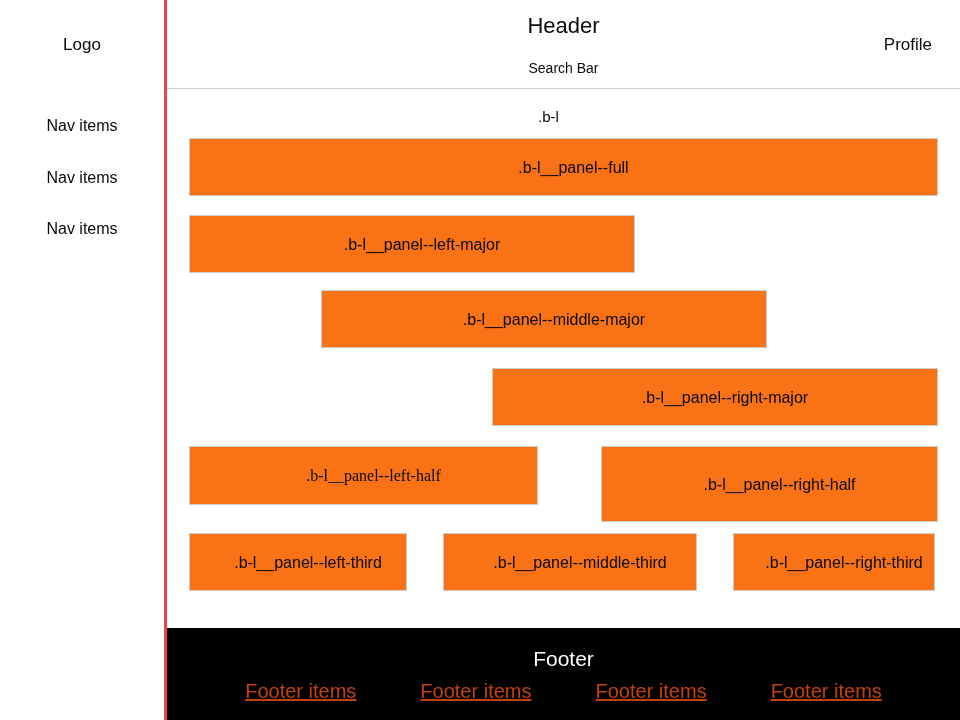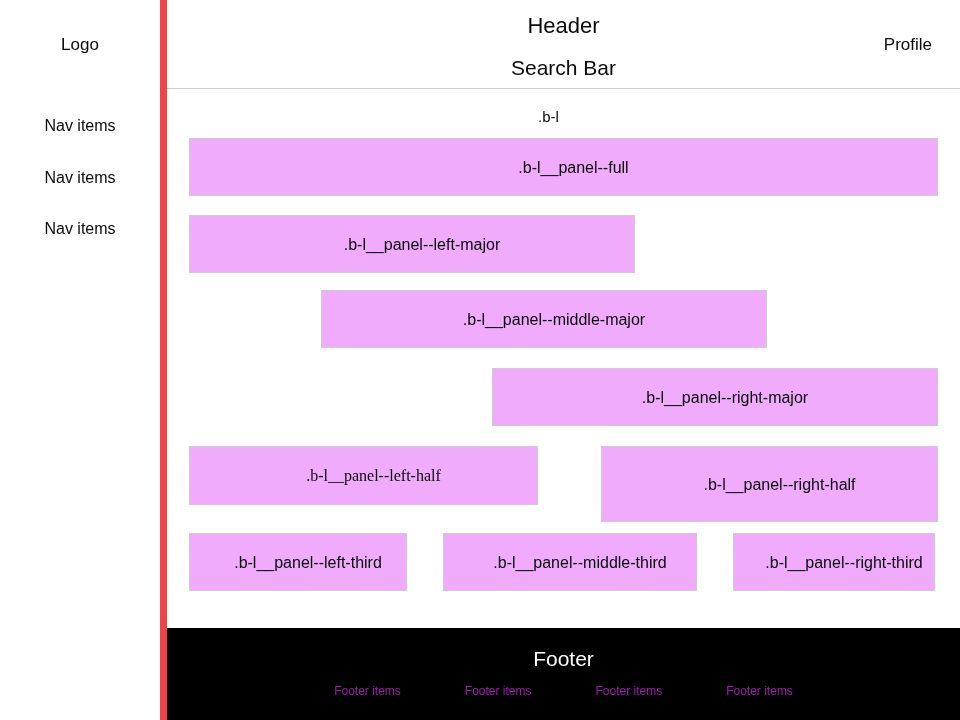--- a/index.html
+++ b/index.html
@@ -9,21 +9,21 @@
     color: #0a0a0a;
     width: 960px;
     height: 720px;
     overflow: hidden;
   }
   #page { position: relative; width: 960px; height: 720px; background: #ffffff; }
 
   
   .sidebar {
     position: absolute; left: 0; top: 0; width: 167px; height: 720px;
-    border-right: 7px solid #ef4444; background: #ffffff;
+    border-right: 3px solid #ef4444; background: #ffffff;
   }
   .logo {
     position: absolute; top: 34px; left: 0; width: 100%;
     text-align: center; font-size: 17px; line-height: 22px;
   }
   .nav-item {
     position: absolute; left: 0; width: 100%;
     text-align: center; font-size: 16px; line-height: 22px;
     cursor: pointer;
   }
@@ -35,39 +35,39 @@
   .header {
     position: absolute; left: 167px; top: 0; width: 793px; height: 89px;
     border-bottom: 1px solid #cccccc; background: #ffffff;
   }
   .header-title {
     position: absolute; top: 13px; left: 0; width: 100%;
     text-align: center; font-size: 22px; line-height: 26px;
   }
   .search-bar {
     position: absolute; top: 59px; left: 0; width: 100%;
-    text-align: center; font-size: 21px; line-height: 18px;
+    text-align: center; font-size: 14px; line-height: 18px;
     cursor: text;
   }
   .profile {
     position: absolute; top: 35px; right: 28px;
     font-size: 17px; line-height: 20px; text-align: right;
     cursor: pointer;
   }
 
   
   .main-label {
     position: absolute; left: 167px; top: 108px; width: 763px;
     text-align: center; font-size: 15px; line-height: 18px;
   }
   .panel {
     position: absolute;
     height: 58px;
     border: 1px solid #cccccc;
-    background: #f0abfc;
+    background: #f97316;
     display: flex; align-items: center; justify-content: center;
     font-size: 16px; line-height: 19px;
     text-align: right;
     padding-left: 20px;
   }
   .p-full         { left: 189px; top: 138px; width: 749px; }
   .p-left-major   { left: 189px; top: 215px; width: 446px; }
   .p-middle-major { left: 321px; top: 290px; width: 446px; }
   .p-right-major  { left: 492px; top: 368px; width: 446px; }
   .p-left-half    { left: 189px; top: 446px; width: 349px; height: 59px; font-family: Liberation Serif, serif; }
@@ -84,22 +84,23 @@
   .footer-title {
     position: absolute; top: 646px; left: 167px; width: 793px;
     text-align: center; font-size: 21px; line-height: 25px; color: #ffffff;
   }
   .footer-items {
     position: absolute; top: 681px; left: 167px; width: 793px;
     display: flex; justify-content: center; gap: 64px;
     color: #ffffff;
   }
   .footer-item {
-    font-size: 12px; line-height: 20px; color: #a21caf;
+    font-size: 20px; line-height: 20px; color: #c2410c;
     cursor: pointer;
+    text-decoration: underline;
   }
 </style>
 </head>
 <body>
 
 <div id="page">
 
   <div class="sidebar">
     <div class="logo">Logo</div>
     <div class="nav-item">Nav items</div>

